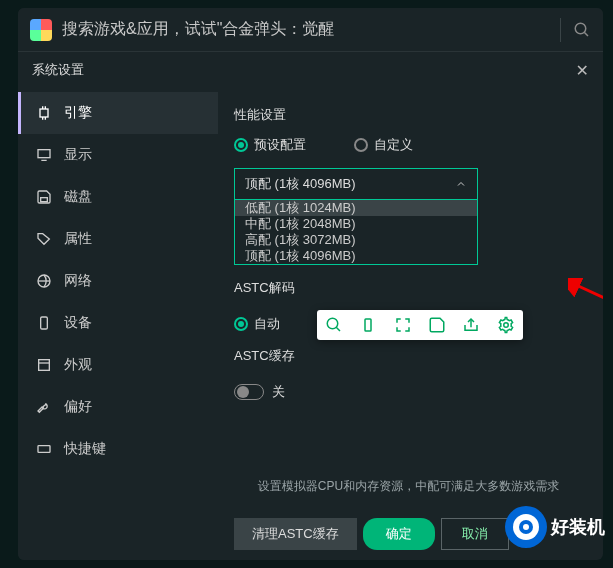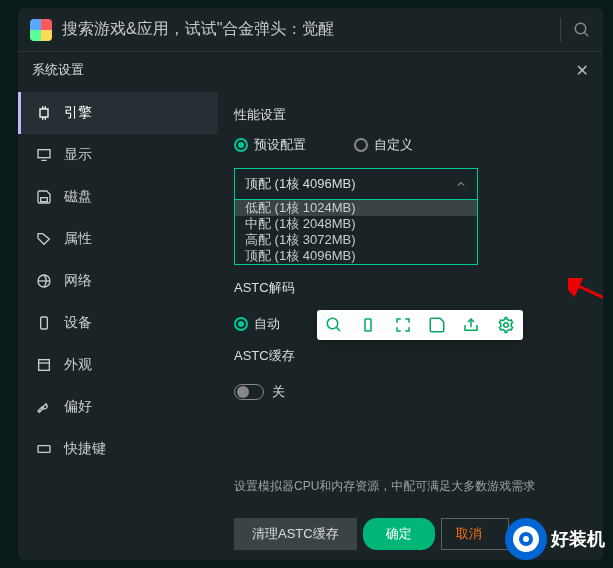--- a/index.html
+++ b/index.html
@@ -26,31 +26,31 @@
 .radio .dot.off{border-color:#888;}
 .select{position:relative;width:244px;height:32px;border:1px solid #00c896;background:#1a2427;display:flex;align-items:center;padding:0 10px;justify-content:space-between;cursor:pointer;}
 .chev{color:#ccc;}
 .dropdown{position:relative;width:244px;border:1px solid #00c896;border-top:none;background:#1a2427;}
 .opt{height:16px;display:flex;align-items:center;padding:0 10px;color:#ccc;cursor:pointer;}
 .opt.hover{background:#3a4447;}
 .sep{height:14px;}
 .toggle{display:inline-flex;align-items:center;gap:8px;margin-top:6px;}
 .sw{width:30px;height:16px;border:1px solid #888;border-radius:10px;position:relative;}
 .sw::after{content:"";position:absolute;left:2px;top:1px;width:12px;height:12px;border-radius:50%;background:#888;}
-.hint{color:#9aa4a7;font-size:12px;margin-top:auto;}
+.hint{color:#9aa4a7;font-size:12px;margin-top:auto;text-align:center;}
 .btn-row{display:flex;gap:6px;margin-top:23px;}
 .btn{height:32px;padding:0 18px;display:flex;align-items:center;justify-content:center;font-size:13px;border:none;cursor:pointer;}
 .btn.gray{background:#3a4447;color:#ddd;}
 .btn.green{background:#00b578;color:#fff;min-width:72px;border-radius:14px;}
-.btn.outline{background:transparent;border:1px solid #5a6467;color:#f97316;min-width:68px;padding-left:6px;}
+.btn.outline{background:transparent;border:1px solid #5a6467;color:#86efac;min-width:68px;}
 .toolbar{position:absolute;top:310px;left:317px;width:206px;height:30px;background:#fff;border-radius:3px;display:flex;align-items:center;justify-content:space-around;box-shadow:0 2px 8px rgba(0,0,0,.4);}
 .tb-ico{width:18px;height:18px;color:#00a860;}
 .astc-row{display:flex;gap:40px;margin-top:6px;}
 .arrow{position:absolute;top:190px;left:350px;pointer-events:none;}
-.watermark{position:absolute;right:8px;bottom:8px;display:flex;align-items:center;gap:4px;}
+.watermark{position:absolute;right:8px;bottom:20px;display:flex;align-items:center;gap:4px;}
 .wm-circle{width:42px;height:42px;border-radius:50%;background:#0066d6;display:flex;align-items:center;justify-content:center;}
 .wm-inner{width:26px;height:26px;border-radius:50%;background:#fff;display:flex;align-items:center;justify-content:center;}
 .wm-dot{width:14px;height:14px;border-radius:50%;background:#0066d6;position:relative;}
 .wm-dot::after{content:"";position:absolute;width:6px;height:6px;border-radius:50%;background:#fff;top:4px;left:4px;}
 .wm-text{color:#fff;font-size:18px;font-weight:bold;}
 svg{display:block;}
 </style>
 </head>
 <body>
 

